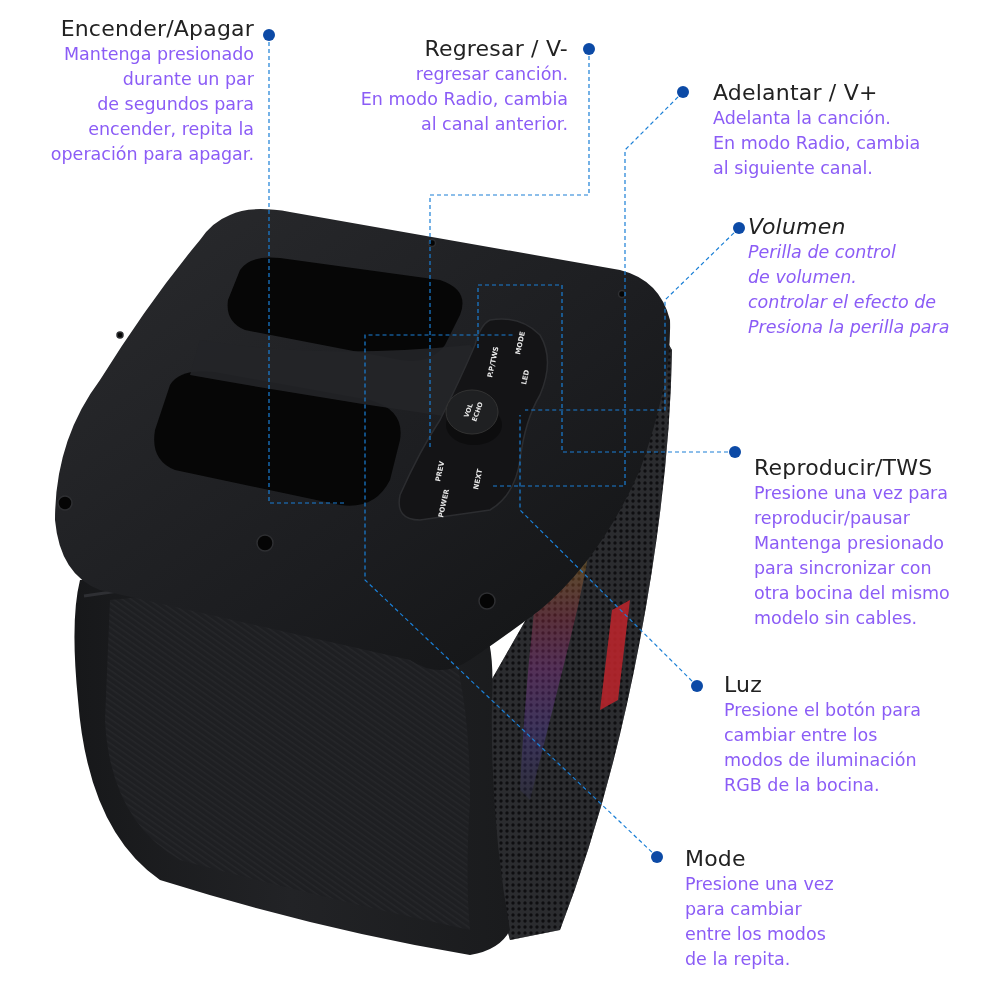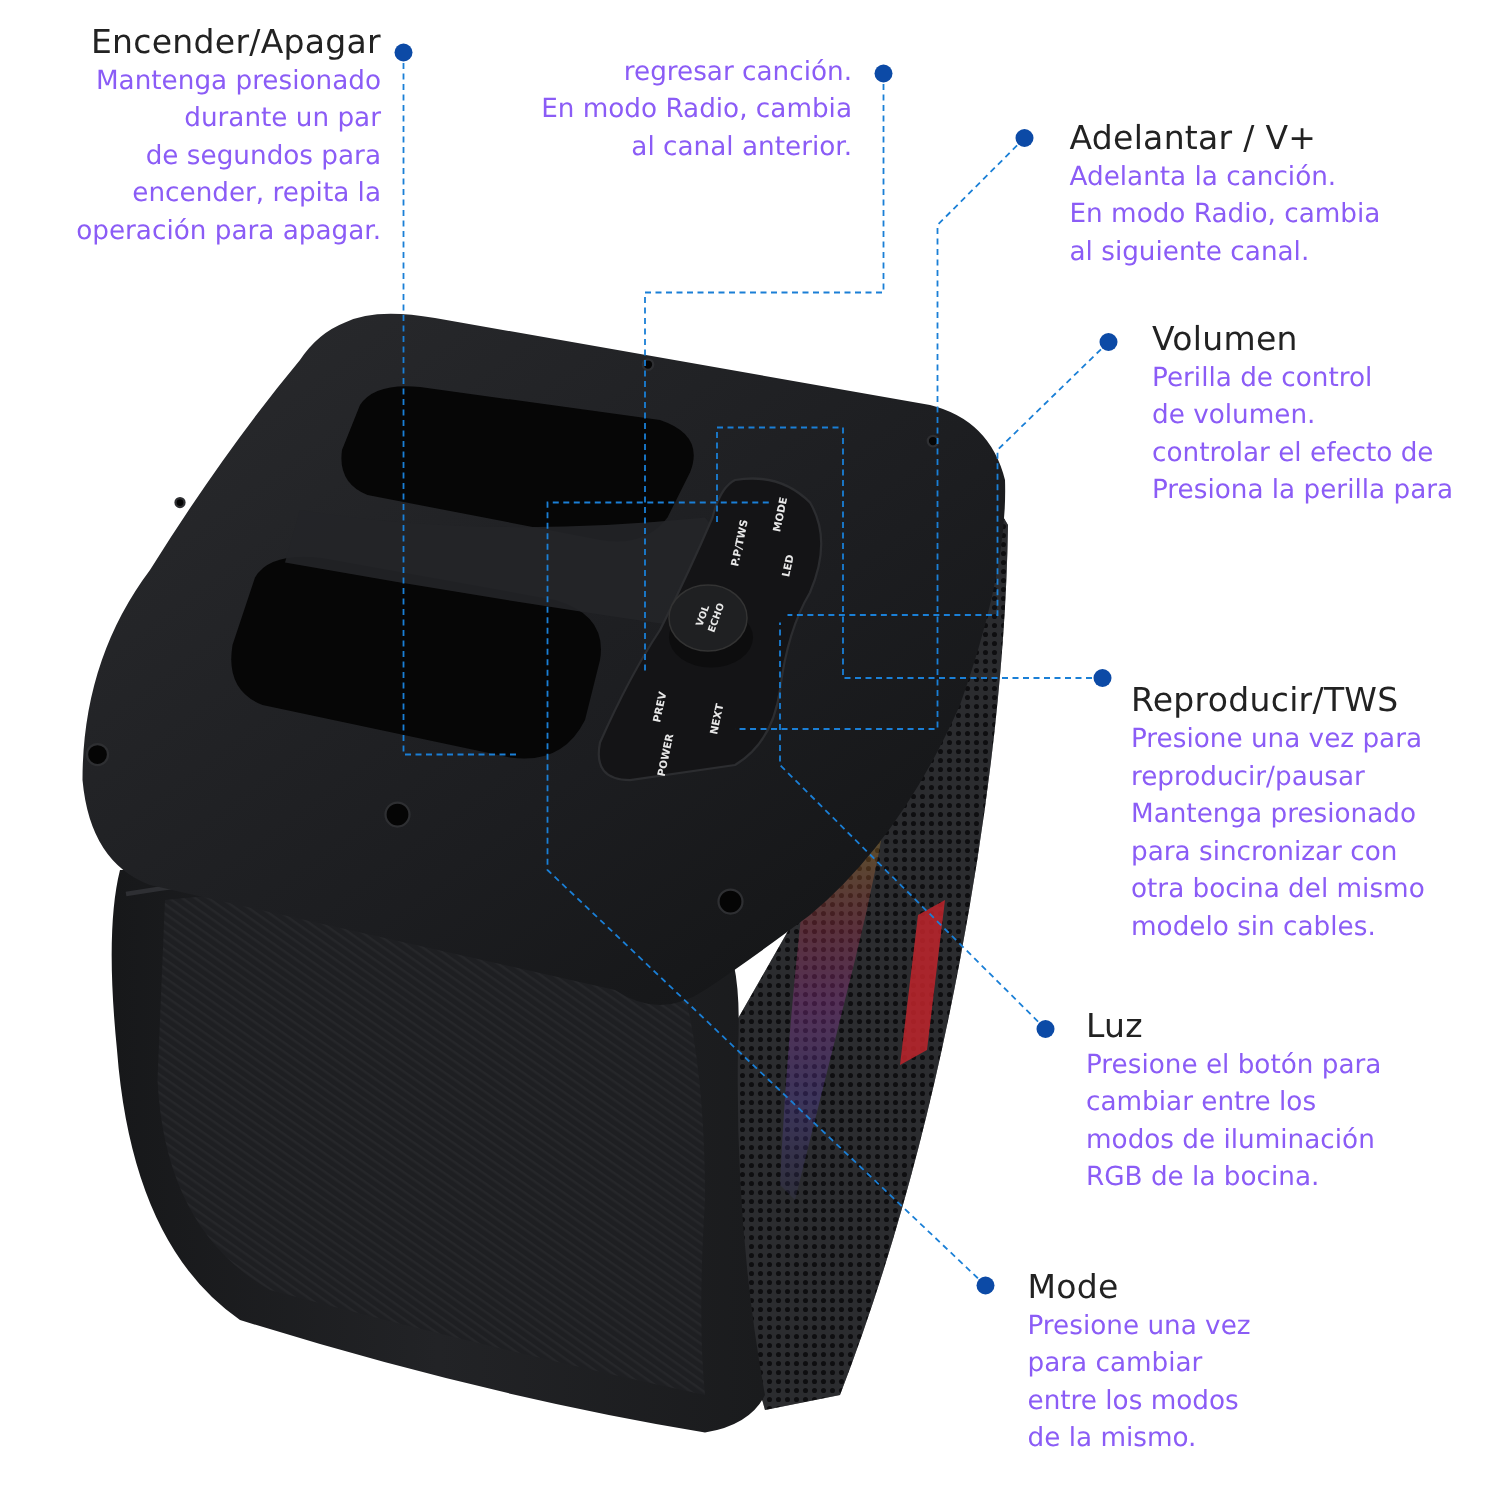--- a/index.html
+++ b/index.html
@@ -125,37 +125,38 @@
     <div class="desc">
       <span class="line">Mantenga presionado</span>
       <span class="line">durante un par</span>
       <span class="line">de segundos para</span>
       <span class="line">encender, repita la</span>
       <span class="line">operación para apagar.</span>
     </div>
   </div>
 
   <div class="callout right-align" style="right:432px;top:36px;">
+    <div class="title">Regresar / V-</div>
     <div class="desc">
       <span class="line">regresar canción.</span>
       <span class="line">En modo Radio, cambia</span>
       <span class="line">al canal anterior.</span>
     </div>
   </div>
 
   <div class="callout" style="left:713px;top:80px;">
     <div class="title">Adelantar / V+</div>
     <div class="desc">
       <span class="line">Adelanta la canción.</span>
       <span class="line">En modo Radio, cambia</span>
       <span class="line">al siguiente canal.</span>
     </div>
   </div>
 
-  <div class="callout" style="left:768px;top:214px;">
+  <div class="callout" style="left:748px;top:214px;font-style:italic;">
     <div class="title">Volumen</div>
     <div class="desc">
       <span class="line">Perilla de control</span>
       <span class="line">de volumen.</span>
       <span class="line">controlar el efecto de</span>
       <span class="line">Presiona la perilla para</span>
     </div>
   </div>
 
   <div class="callout" style="left:754px;top:438px;margin-top:17px;">
@@ -179,17 +180,17 @@
       <span class="line">RGB de la bocina.</span>
     </div>
   </div>
 
   <div class="callout" style="left:685px;top:846px;">
     <div class="title">Mode</div>
     <div class="desc">
       <span class="line">Presione una vez</span>
       <span class="line">para cambiar</span>
       <span class="line">entre los modos</span>
-      <span class="line">de la mismo.</span>
+      <span class="line">de la repita.</span>
     </div>
   </div>
 
 </div>
 
 </body></html>

